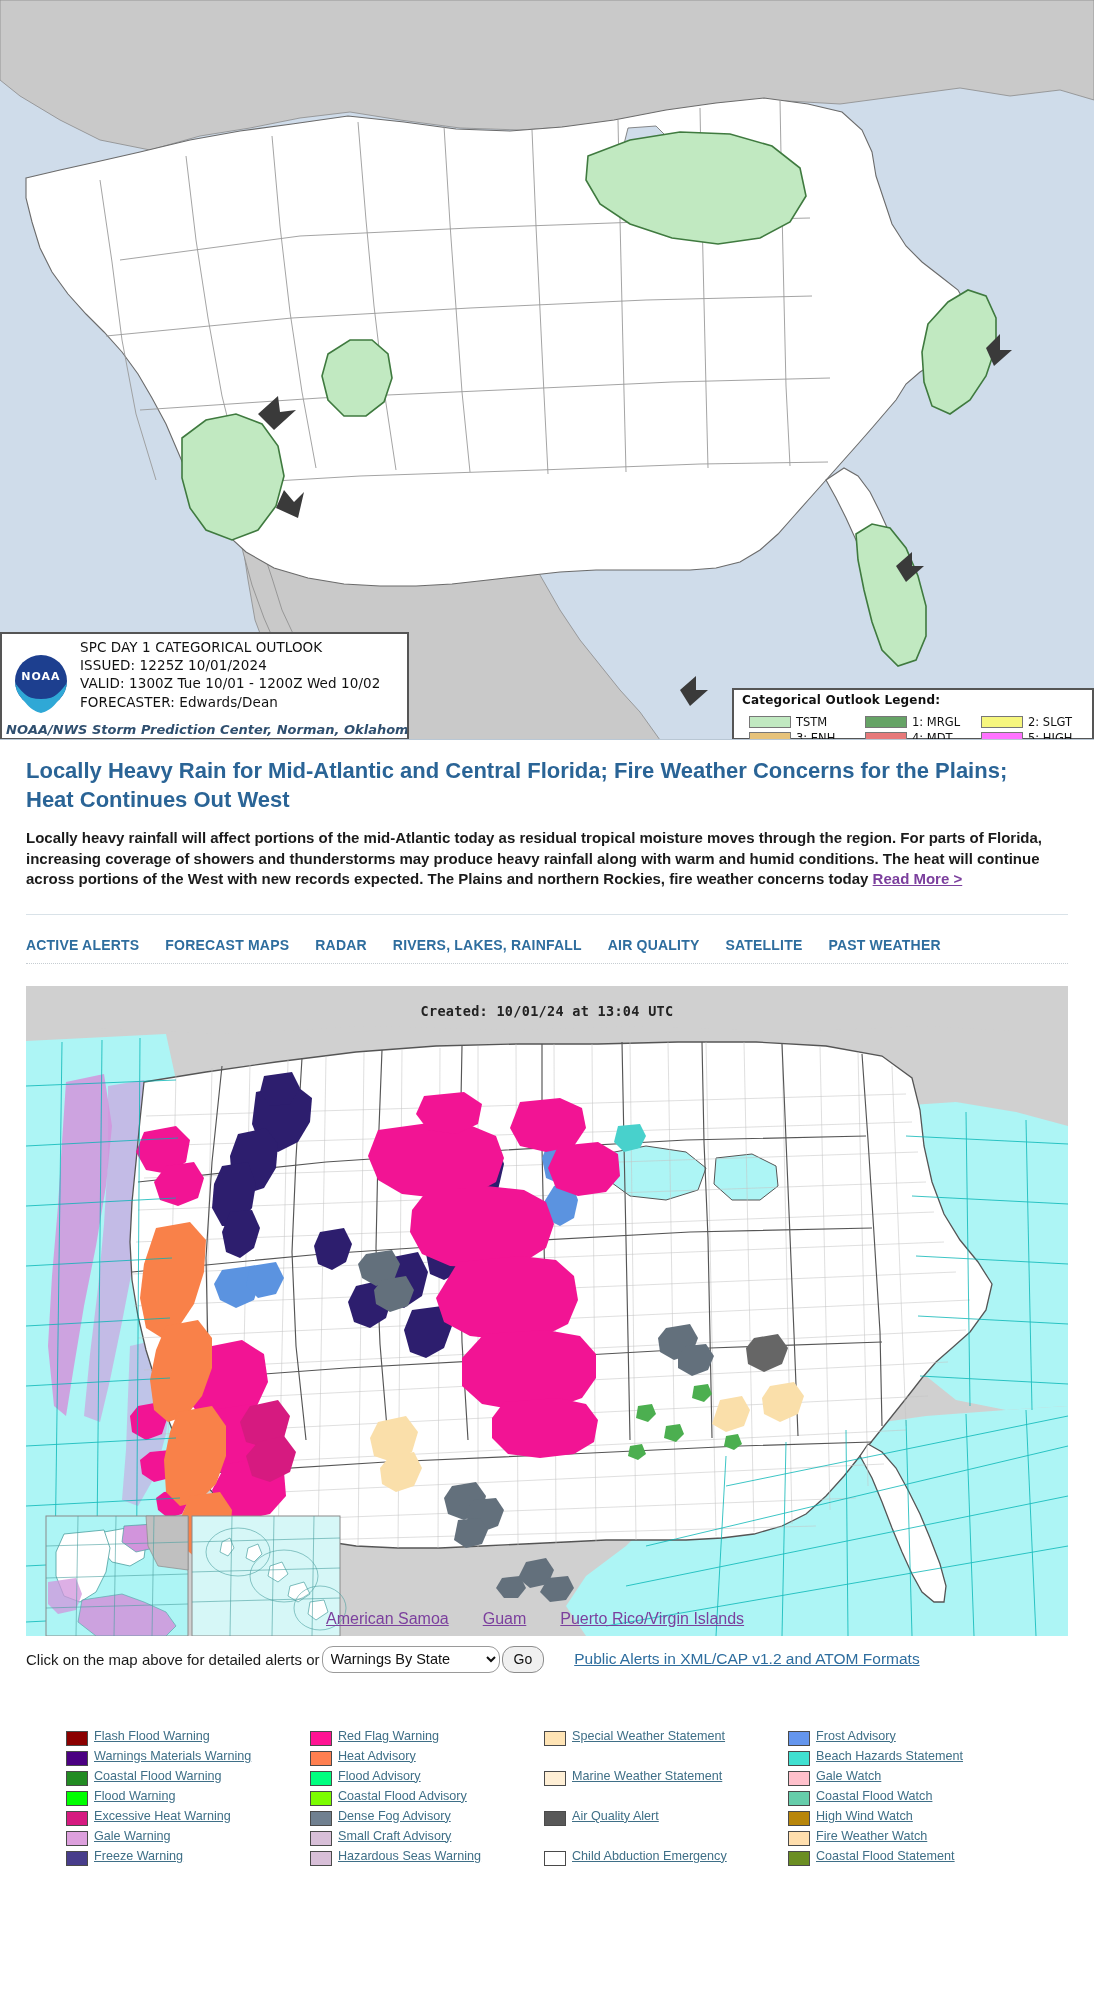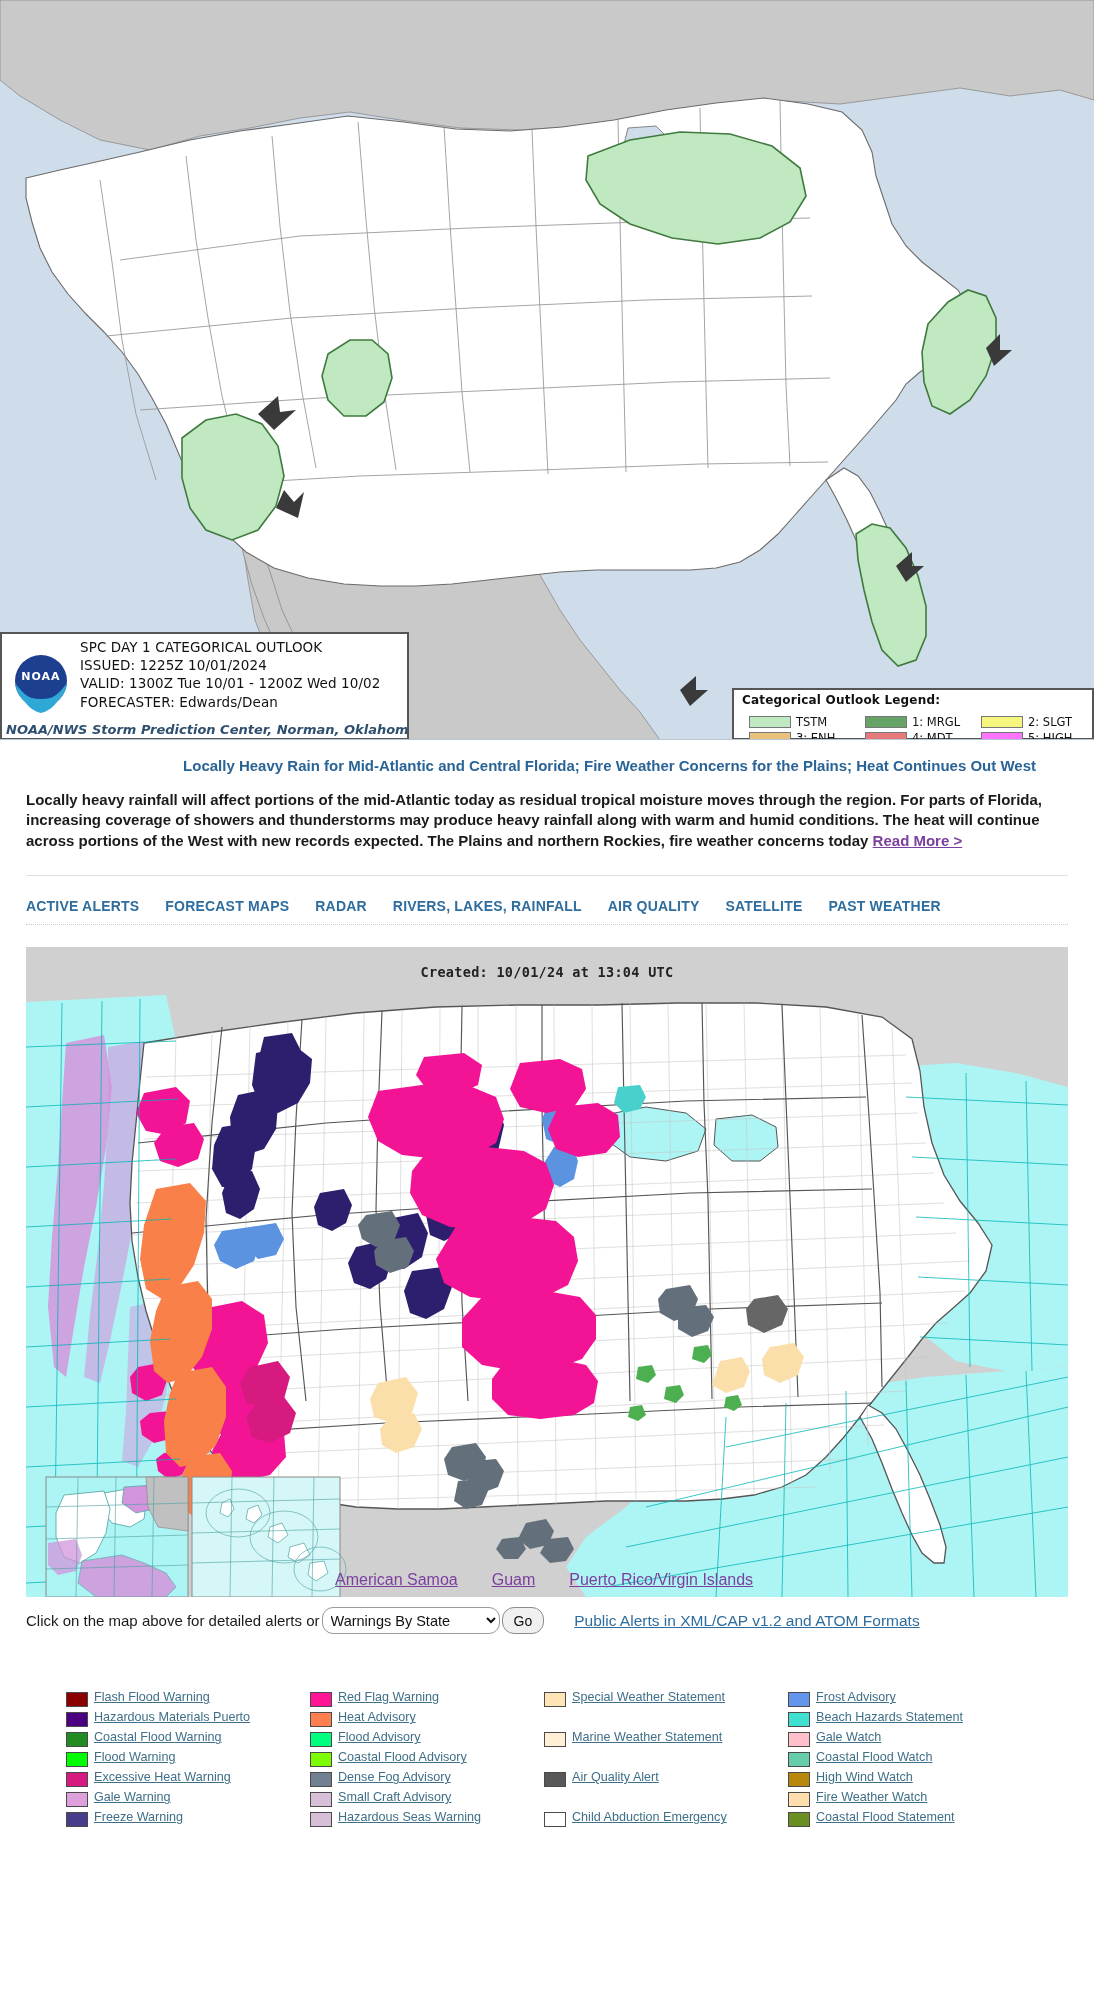--- a/index.html
+++ b/index.html
@@ -78,26 +78,25 @@
   .spc-legend-item { display: flex; align-items: center; gap: 5px; padding-left: 7px; }
   .spc-sw { width: 42px; height: 12px; border: 1px solid #777; flex: 0 0 42px; }
   .spc-lbl { font-size: 11.5px; color: #111; white-space: nowrap; }
 
   
   .headline-section {
     padding: 16px 26px 6px 26px;
   }
   .headline-title {
     color: #2a6496;
-    font-size: 15px;
+    font-size: 22px;
     font-weight: bold;
     line-height: 1.32;
     margin: 0 0 14px 0;
     max-width: 1010px;
-    text-align: right;
   }
   .headline-body {
     font-size: 15px;
     color: #1b1b1b;
     line-height: 1.37;
     max-width: 1020px;
     margin: 0;
     font-weight: bold;
   }
   .read-more {
@@ -149,21 +148,21 @@
     left: 0; right: 0; top: 17px;
     text-align: center;
     font-family: "DejaVu Sans Mono", monospace;
     font-size: 13.5px;
     font-weight: bold;
     color: #222;
     letter-spacing: .3px;
   }
   .terr-links {
     position: absolute;
-    left: 309px;
+    left: 300px;
     bottom: 8px;
     display: flex;
     gap: 34px;
     font-size: 16px;
   }
   .terr-links span {
     color: #7b3f9d;
     text-decoration: underline;
     cursor: pointer;
     white-space: nowrap;
@@ -577,21 +576,21 @@
 </div>
 
 <div class="legend-section" id="legend-section">
     <div class="legend-col">
       <div class="legend-row">
         <span class="legend-chip" style="background: rgb(139, 0, 0);"></span>
         <span class="legend-text">Flash Flood Warning</span>
       </div>
       <div class="legend-row">
         <span class="legend-chip" style="background: rgb(75, 0, 130);"></span>
-        <span class="legend-text">Hazardous Materials Puerto</span>
+        <span class="legend-text">Warnings Materials Warning</span>
       </div>
       <div class="legend-row">
         <span class="legend-chip" style="background: rgb(34, 139, 34);"></span>
         <span class="legend-text">Coastal Flood Warning</span>
       </div>
       <div class="legend-row">
         <span class="legend-chip" style="background: rgb(0, 255, 0);"></span>
         <span class="legend-text">Flood Warning</span>
       </div>
       <div class="legend-row">

